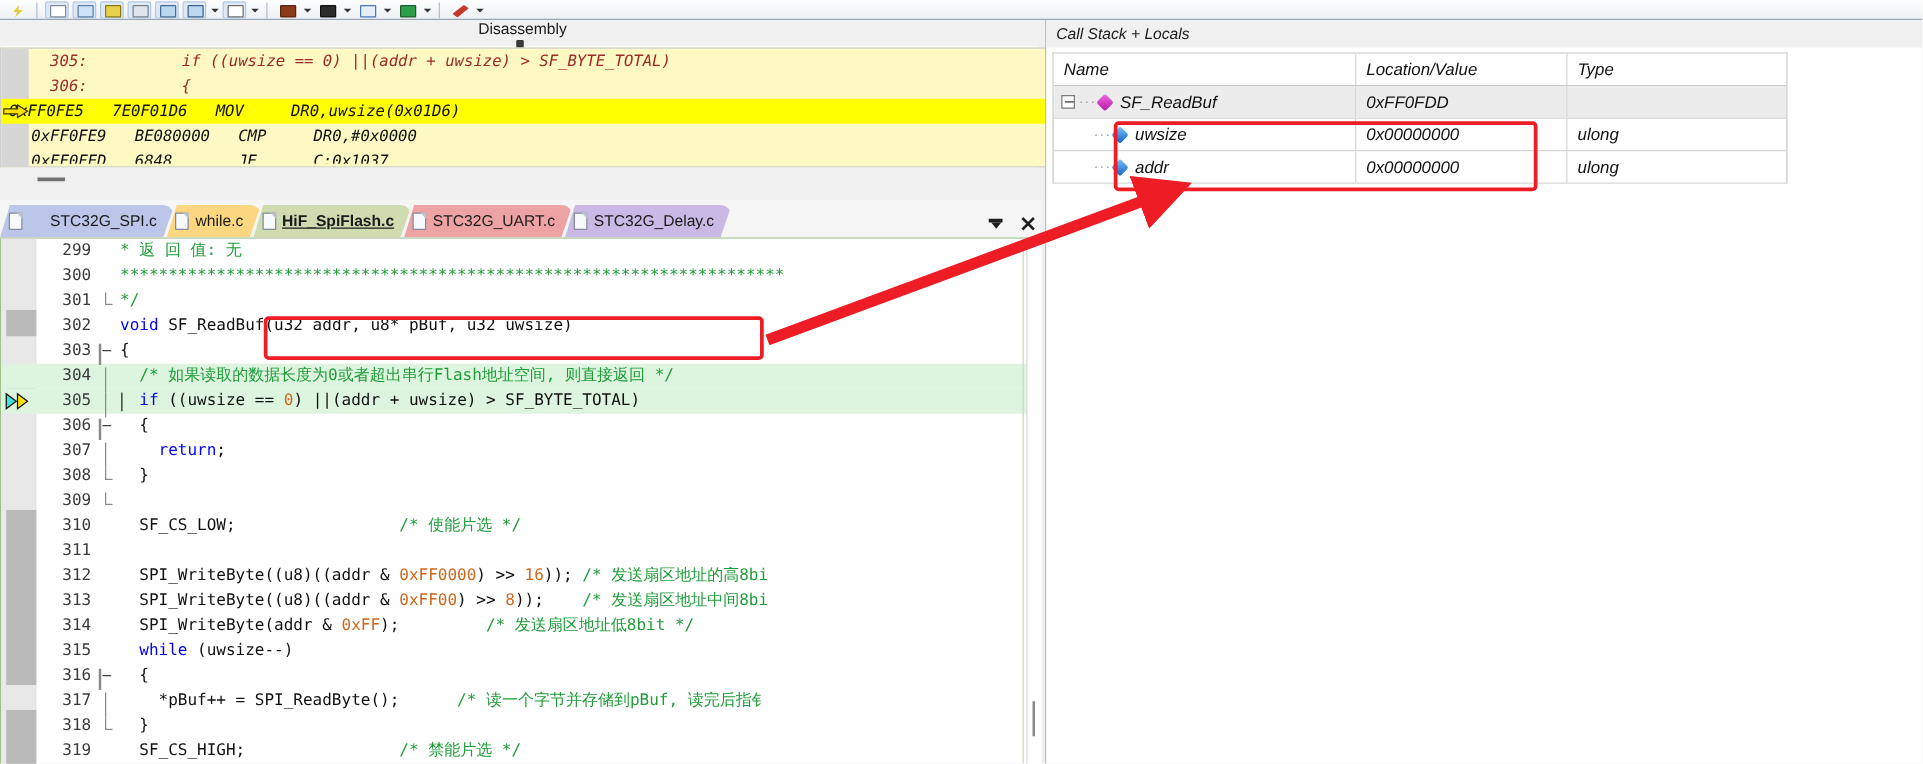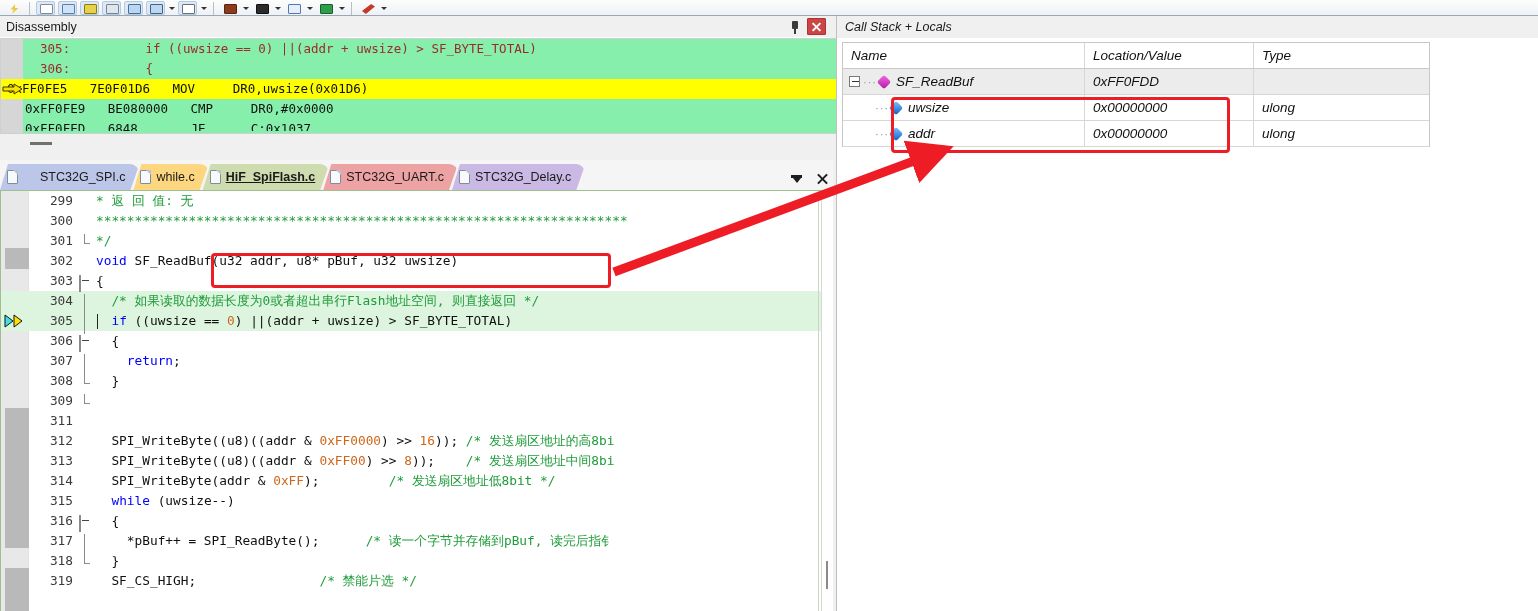--- a/index.html
+++ b/index.html
@@ -40,42 +40,44 @@
   
   .disasm-panel {
     position: absolute; left: 0; top: 16px; width: 830px; height: 138px;
     background: #f0f0f0;
   }
   .panel-title {
     height: 22px; display: flex; align-items: center;
     padding-left: 6px; background: #f0f0f0;
     font-size: 12.5px; color: #1a1a1a;
     border-bottom: 1px solid #ffffff;
+    flex-direction: column;
   }
   .panel-title .ttl { flex: 1 1 auto; }
   .pin-icon {
     width: 16px; height: 16px; position: relative; margin-right: 4px;
     flex: 0 0 auto;
   }
   .pin-icon .pin-head { position: absolute; left: 5px; top: 2px; width: 6px; height: 8px; background: #3a3a3a; border-radius: 1px;}
   .pin-icon .pin-pt { position: absolute; left: 7px; top: 10px; width: 2px; height: 5px; background: #3a3a3a; }
   .close-btn {
     width: 19px; height: 17px; background: #c44; border: 1px solid #a33;
     position: relative; margin-right: 4px; flex: 0 0 auto; border-radius: 1px;
   }
   .close-btn::before, .close-btn::after {
     content: ""; position: absolute; left: 3px; top: 7px; width: 11px; height: 2px; background: #fff;
   }
   .close-btn::before { transform: rotate(45deg); }
   .close-btn::after  { transform: rotate(-45deg); }
 
   .disasm-body {
     position: absolute; left: 0; top: 22px; width: 910px; height: 96px;
-    background: #86efac; border: 1px solid #cfcfcf; border-right: none;
+    background: #fef9c3; border: 1px solid #cfcfcf; border-right: none;
     overflow: hidden;
+    font-style: italic;
   }
   .disasm-gutter {
     position: absolute; left: 0; top: 0; width: 22px; height: 100%;
     background: #d6d6d6;
   }
   .disasm-lines {
     position: absolute; left: 0; top: 0; right: 0; bottom: 0;
     font-family: "DejaVu Sans Mono", "Liberation Mono", monospace;
     font-size: 12.5px; line-height: 20px;
   }
@@ -386,20 +388,21 @@
           <div class="cline"><span class="num">303</span><span class="fold"><span class="fold-box"></span></span><span class="txt"><span class="plain">{</span></span></div>
           <div class="cline hl"><span class="num">304</span><span class="fold"><span class="fold-stem"></span></span><span class="txt"><span class="cmt">  /* 如果读取的数据长度为0或者超出串行Flash地址空间, 则直接返回 */</span></span></div>
           <div class="cline hl"><span class="num">305</span><span class="fold"><span class="fold-stem"></span></span><span class="txt"><span class="plain">  </span><span class="kw">if</span><span class="plain"> ((uwsize == </span><span class="num-lit">0</span><span class="plain">) ||(addr + uwsize) &gt; SF_BYTE_TOTAL)</span></span><span class="caret-bar"></span><svg class="step-arrows" viewBox="0 0 26 16">
               <path d="M2,2 L10,8 L2,14 Z" fill="#3fe0e0" stroke="#111" stroke-width="1"></path>
               <path d="M11,2 L19,8 L11,14 Z" fill="#ffe000" stroke="#111" stroke-width="1"></path>
             </svg></div>
           <div class="cline"><span class="num">306</span><span class="fold"><span class="fold-box"></span></span><span class="txt"><span class="plain">  {</span></span></div>
           <div class="cline"><span class="num">307</span><span class="fold"><span class="fold-stem"></span></span><span class="txt"><span class="plain">    </span><span class="kw">return</span><span class="plain">;</span></span></div>
           <div class="cline"><span class="num">308</span><span class="fold"><span class="fold-end"></span></span><span class="txt"><span class="plain">  }</span></span></div>
           <div class="cline"><span class="num">309</span><span class="fold"><span class="fold-end"></span></span><span class="txt"><span class="plain"></span></span></div>
+          <div class="cline"><span class="num">310</span><span class="txt"><span class="plain">  SF_CS_LOW;                 </span><span class="cmt">/* 使能片选 */</span></span></div>
           <div class="cline"><span class="num">311</span></div>
           <div class="cline"><span class="num">312</span><span class="txt"><span class="plain">  SPI_WriteByte((u8)((addr &amp; </span><span class="num-lit">0xFF0000</span><span class="plain">) &gt;&gt; </span><span class="num-lit">16</span><span class="plain">)); </span><span class="cmt">/* 发送扇区地址的高8bi</span></span></div>
           <div class="cline"><span class="num">313</span><span class="txt"><span class="plain">  SPI_WriteByte((u8)((addr &amp; </span><span class="num-lit">0xFF00</span><span class="plain">) &gt;&gt; </span><span class="num-lit">8</span><span class="plain">));    </span><span class="cmt">/* 发送扇区地址中间8bi</span></span></div>
           <div class="cline"><span class="num">314</span><span class="txt"><span class="plain">  SPI_WriteByte(addr &amp; </span><span class="num-lit">0xFF</span><span class="plain">);         </span><span class="cmt">/* 发送扇区地址低8bit */</span></span></div>
           <div class="cline"><span class="num">315</span><span class="txt"><span class="plain">  </span><span class="kw">while</span><span class="plain"> (uwsize--)</span></span></div>
           <div class="cline"><span class="num">316</span><span class="fold"><span class="fold-box"></span></span><span class="txt"><span class="plain">  {</span></span></div>
           <div class="cline"><span class="num">317</span><span class="fold"><span class="fold-stem"></span></span><span class="txt"><span class="plain">    *pBuf++ = SPI_ReadByte();      </span><span class="cmt">/* 读一个字节并存储到pBuf, 读完后指钅</span></span></div>
           <div class="cline"><span class="num">318</span><span class="fold"><span class="fold-end"></span></span><span class="txt"><span class="plain">  }</span></span></div>
           <div class="cline"><span class="num">319</span><span class="txt"><span class="plain">  SF_CS_HIGH;                </span><span class="cmt">/* 禁能片选 */</span></span></div>
         </div>

